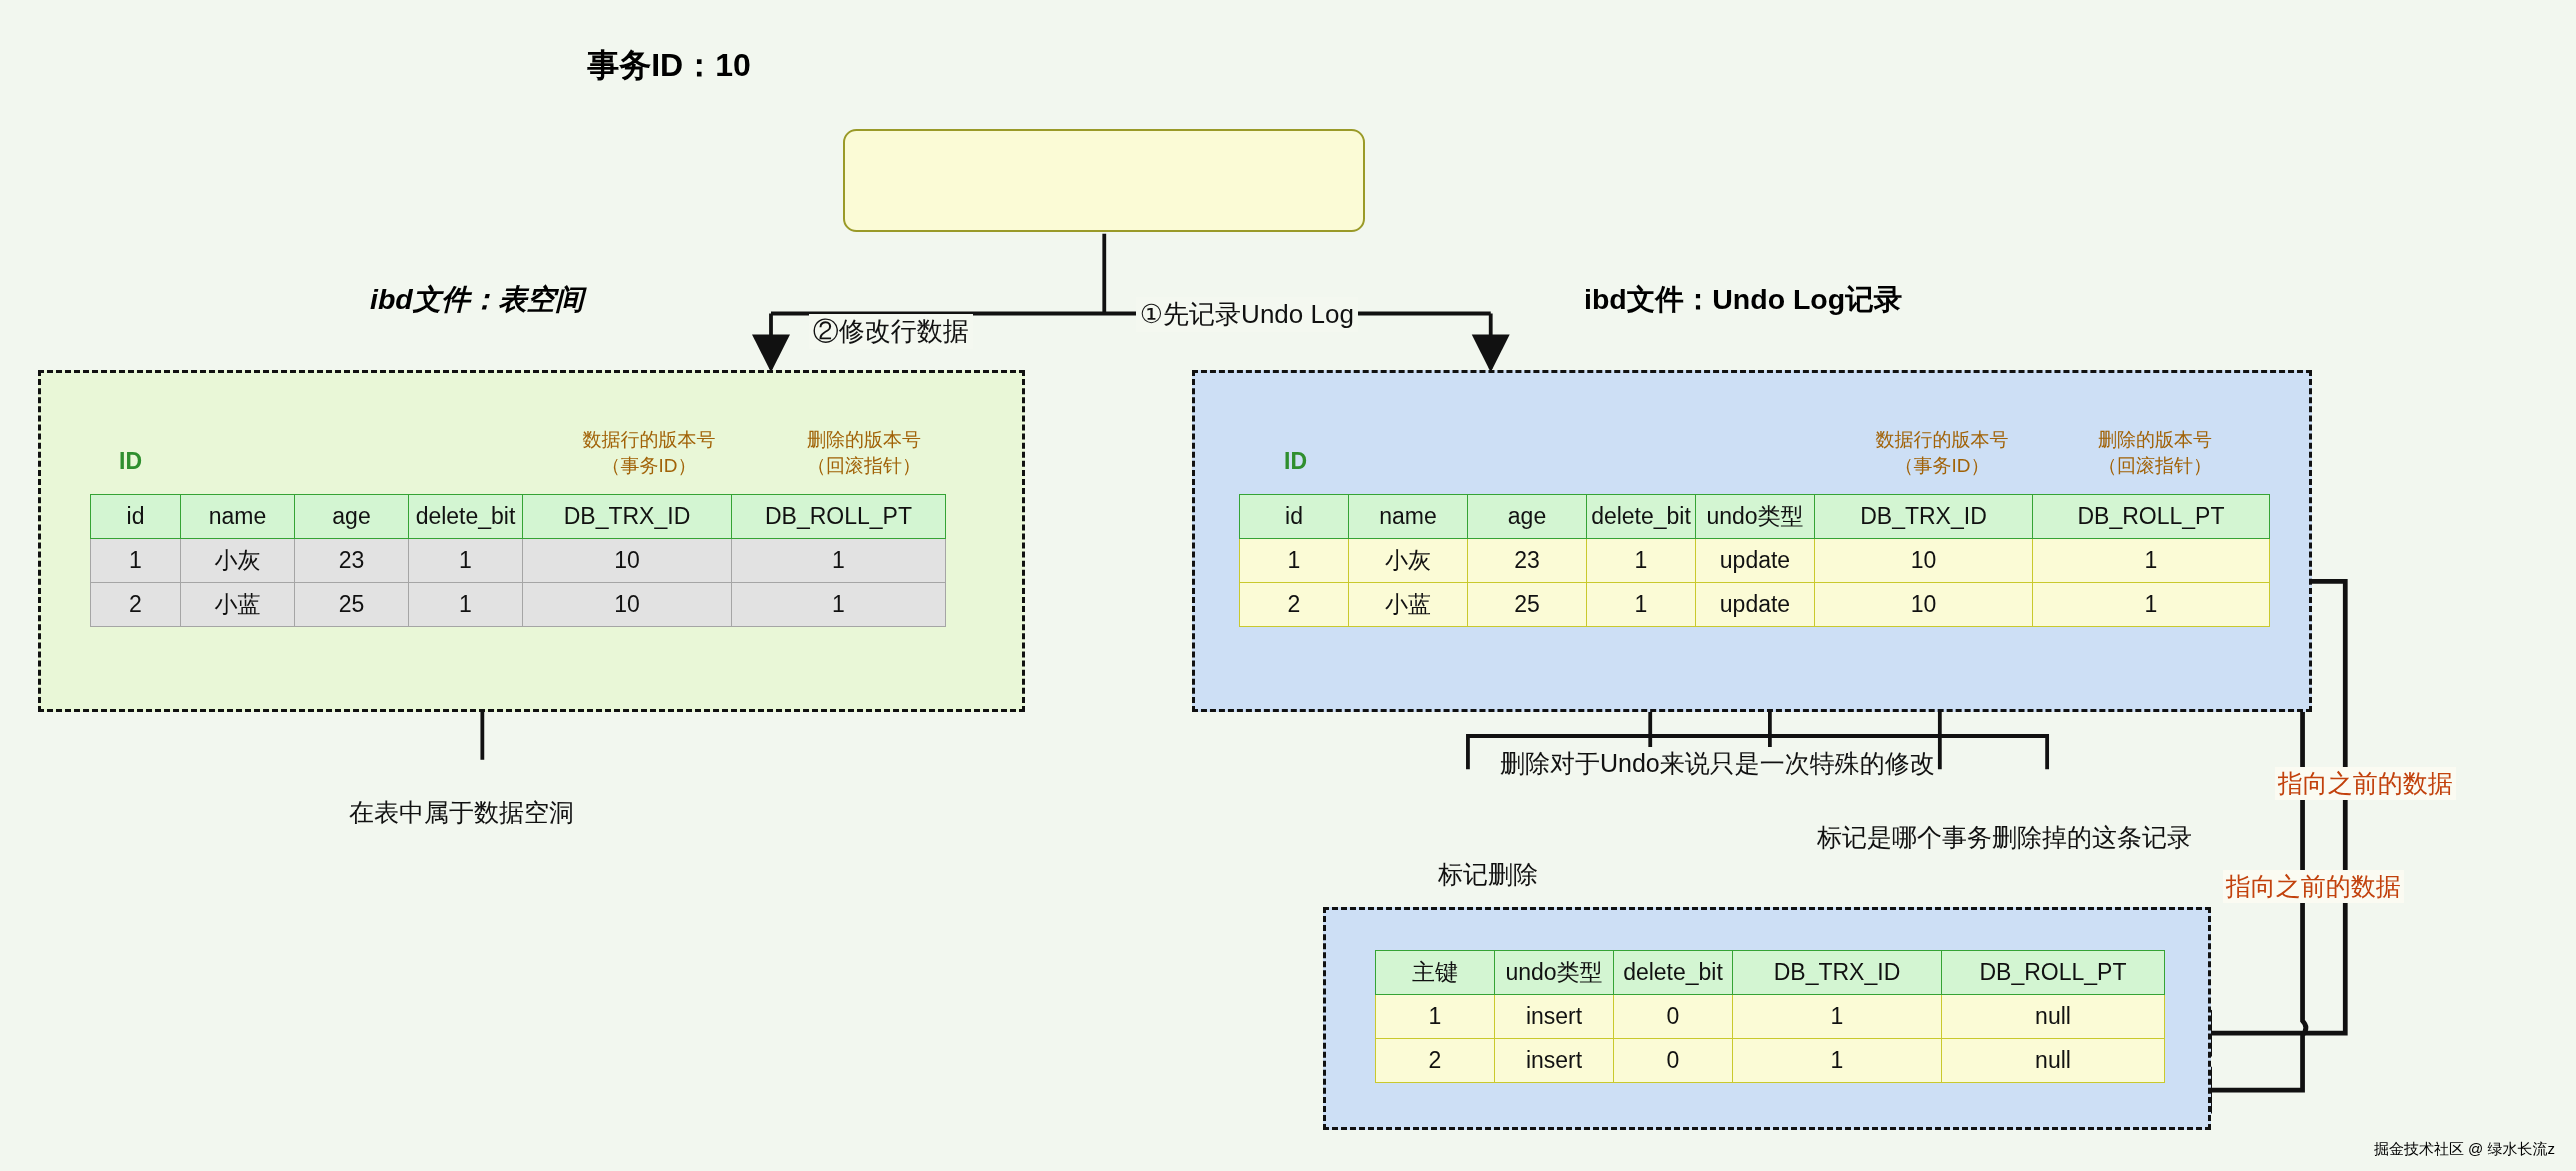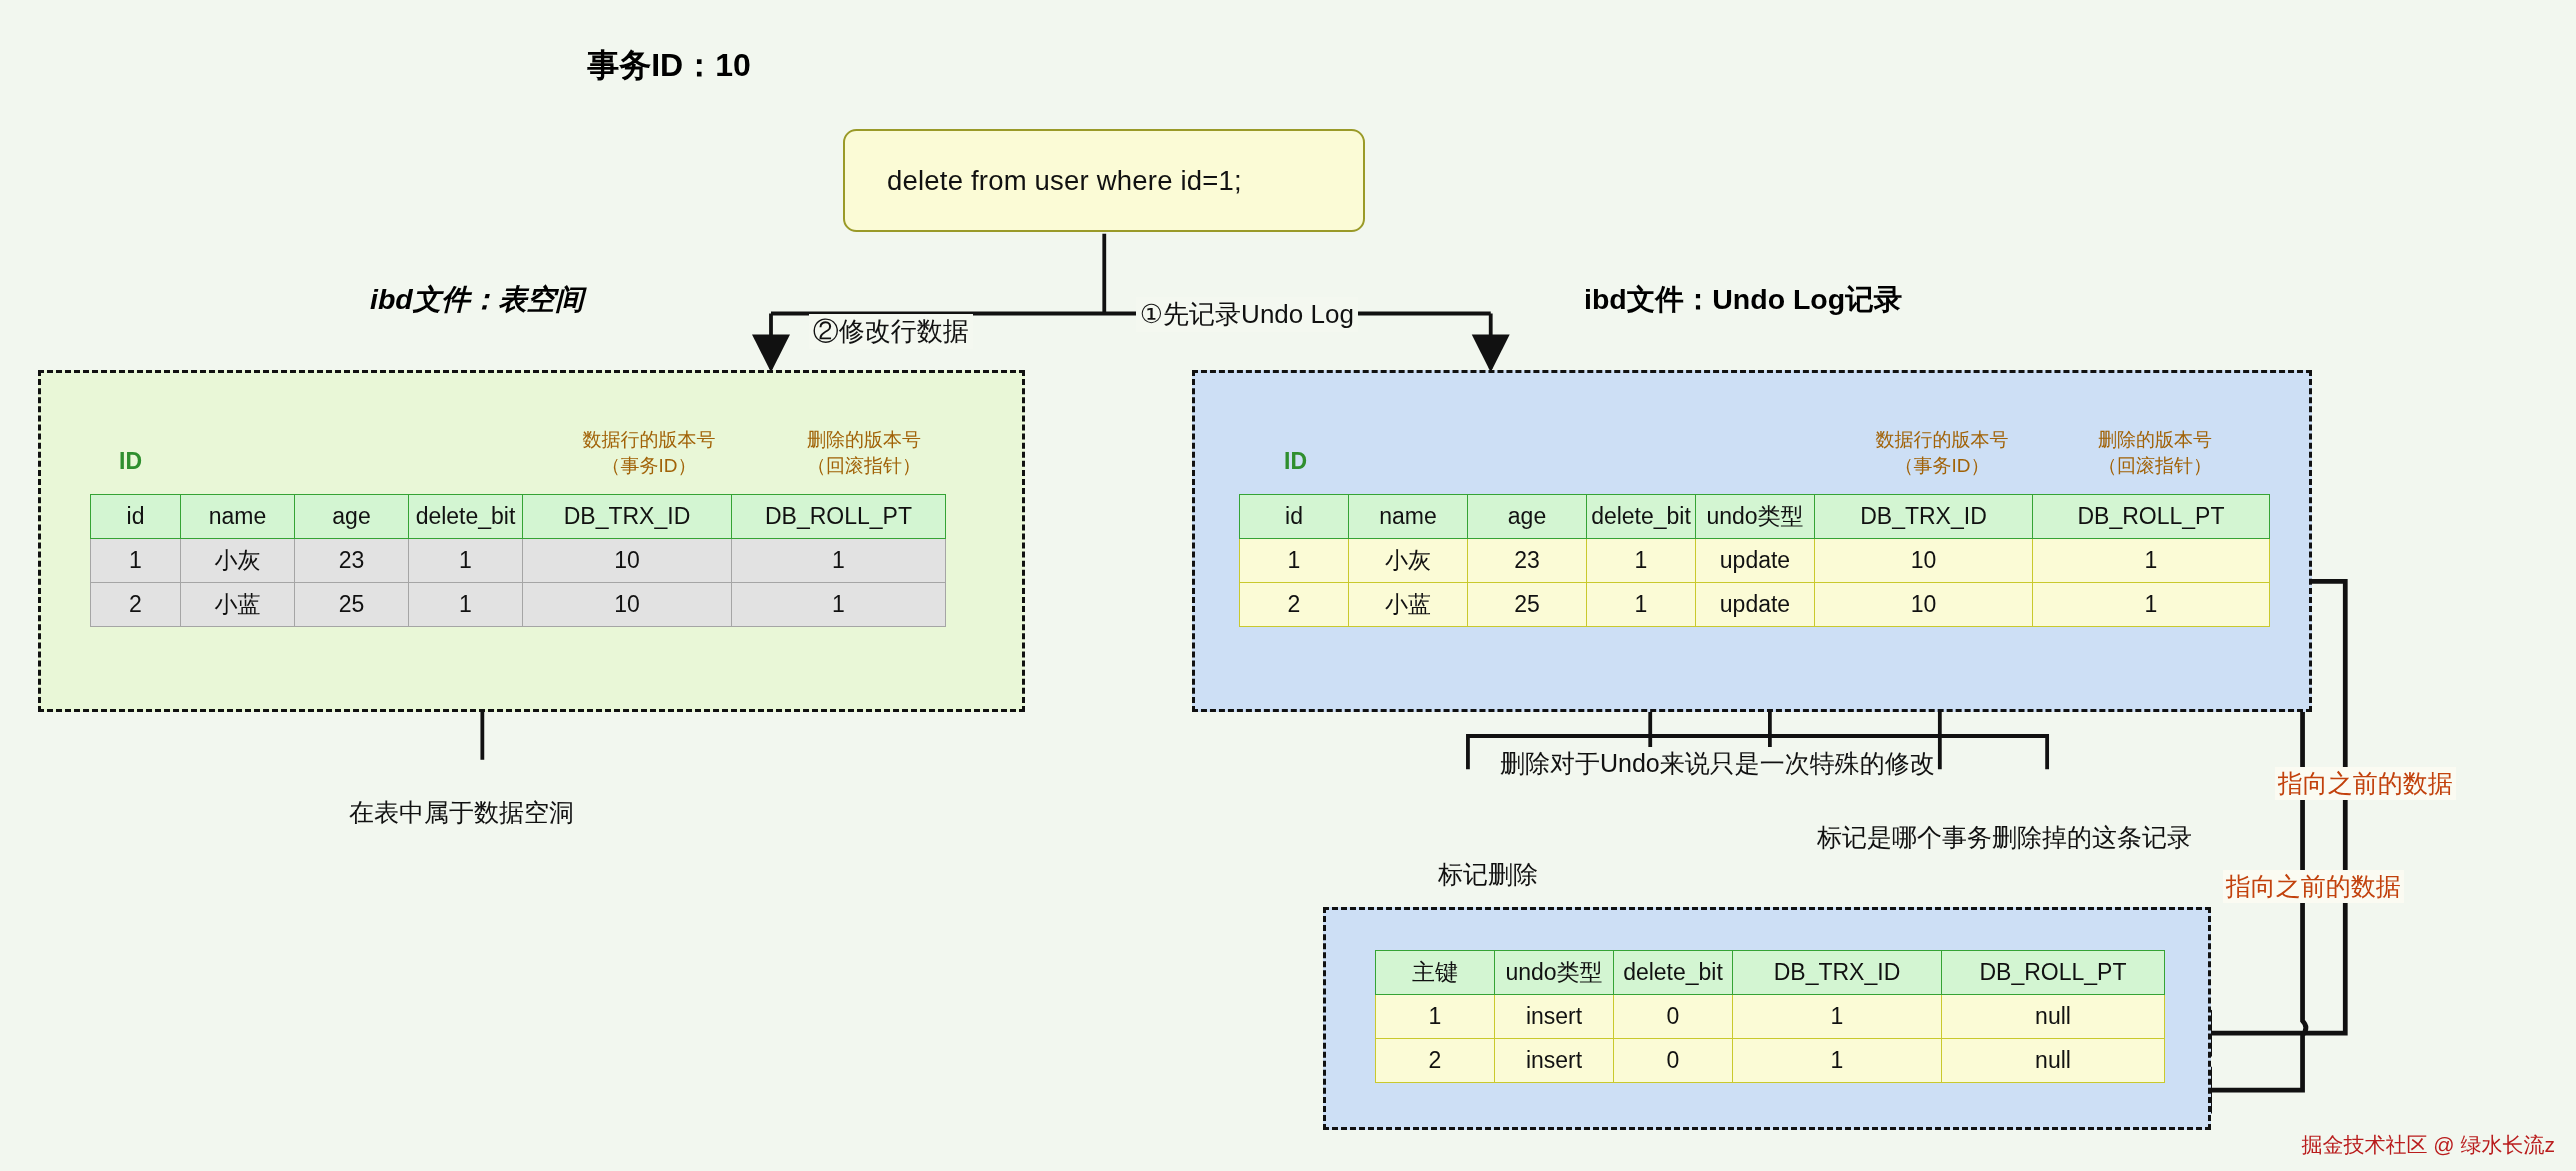--- a/index.html
+++ b/index.html
@@ -66,21 +66,21 @@
   .t-undo-main{left:1239px;top:494px;}
   .t-undo-bottom{left:1375px;top:950px;}
 
   
   .note{position:absolute;font-size:25px;color:#111;white-space:nowrap;background:#f2f7ef;}
   .note-hl{position:absolute;font-size:25px;color:#c2410c;white-space:nowrap;background:#fbfbf2;padding:0 2.8px;}
   .branch-label{position:absolute;font-size:26px;color:#111;white-space:nowrap;background:#f4f8f0;padding:0 3.8px;}
 
   .watermark{
     position:absolute;right:21px;bottom:13.3px;
-    font-size:21px;color:#b91c1c;white-space:nowrap;
+    font-size:15px;color:#000000;white-space:nowrap;
   }
 </style>
 </head>
 <body>
 
 <svg class="svglayer" viewBox="0 0 2713 1234" width="2576" height="1172">
   <defs>
     <marker id="ah" markerWidth="12" markerHeight="12" refX="9" refY="5" orient="auto" markerUnits="strokeWidth">
       <path d="M0,0 L10,5 L0,10 z" fill="#111"></path>
     </marker>
@@ -103,21 +103,20 @@
   <path d="M1546,810 L1546,775 L2156,775 L2156,810" stroke="#111" stroke-width="4" fill="none"></path>
 
   <path d="M2390,612 L2470,612 L2470,1088 L2285,1088" stroke="#111" stroke-width="5" fill="none" marker-end="url(#ah)"></path>
 
   <path d="M2390,673 L2425,673 L2425,1075 Q2432,1082 2425,1090 L2425,1148 L2285,1148" stroke="#111" stroke-width="5" fill="none" marker-end="url(#ah)"></path>
 </svg>
 
 <div class="abs trx-title">事务ID：10</div>
 
 <div class="abs sqlbox">
-  <div>delete from user where id=1;</div>
 </div>
 
 <div class="branch-label" style="left:809px;top:314px;font-family:Liberation Mono, monospace;">②修改行数据</div>
 <div class="branch-label" style="left:1136px;top:297px;">①先记录Undo Log</div>
 
 <div class="abs section-title" style="left:370px;top:281px;font-style:italic;">ibd文件：表空间</div>
 <div class="abs section-title" style="left:1584px;top:281px;">ibd文件：Undo Log记录</div>
 
 <div class="abs dashed green-zone"></div>
 

